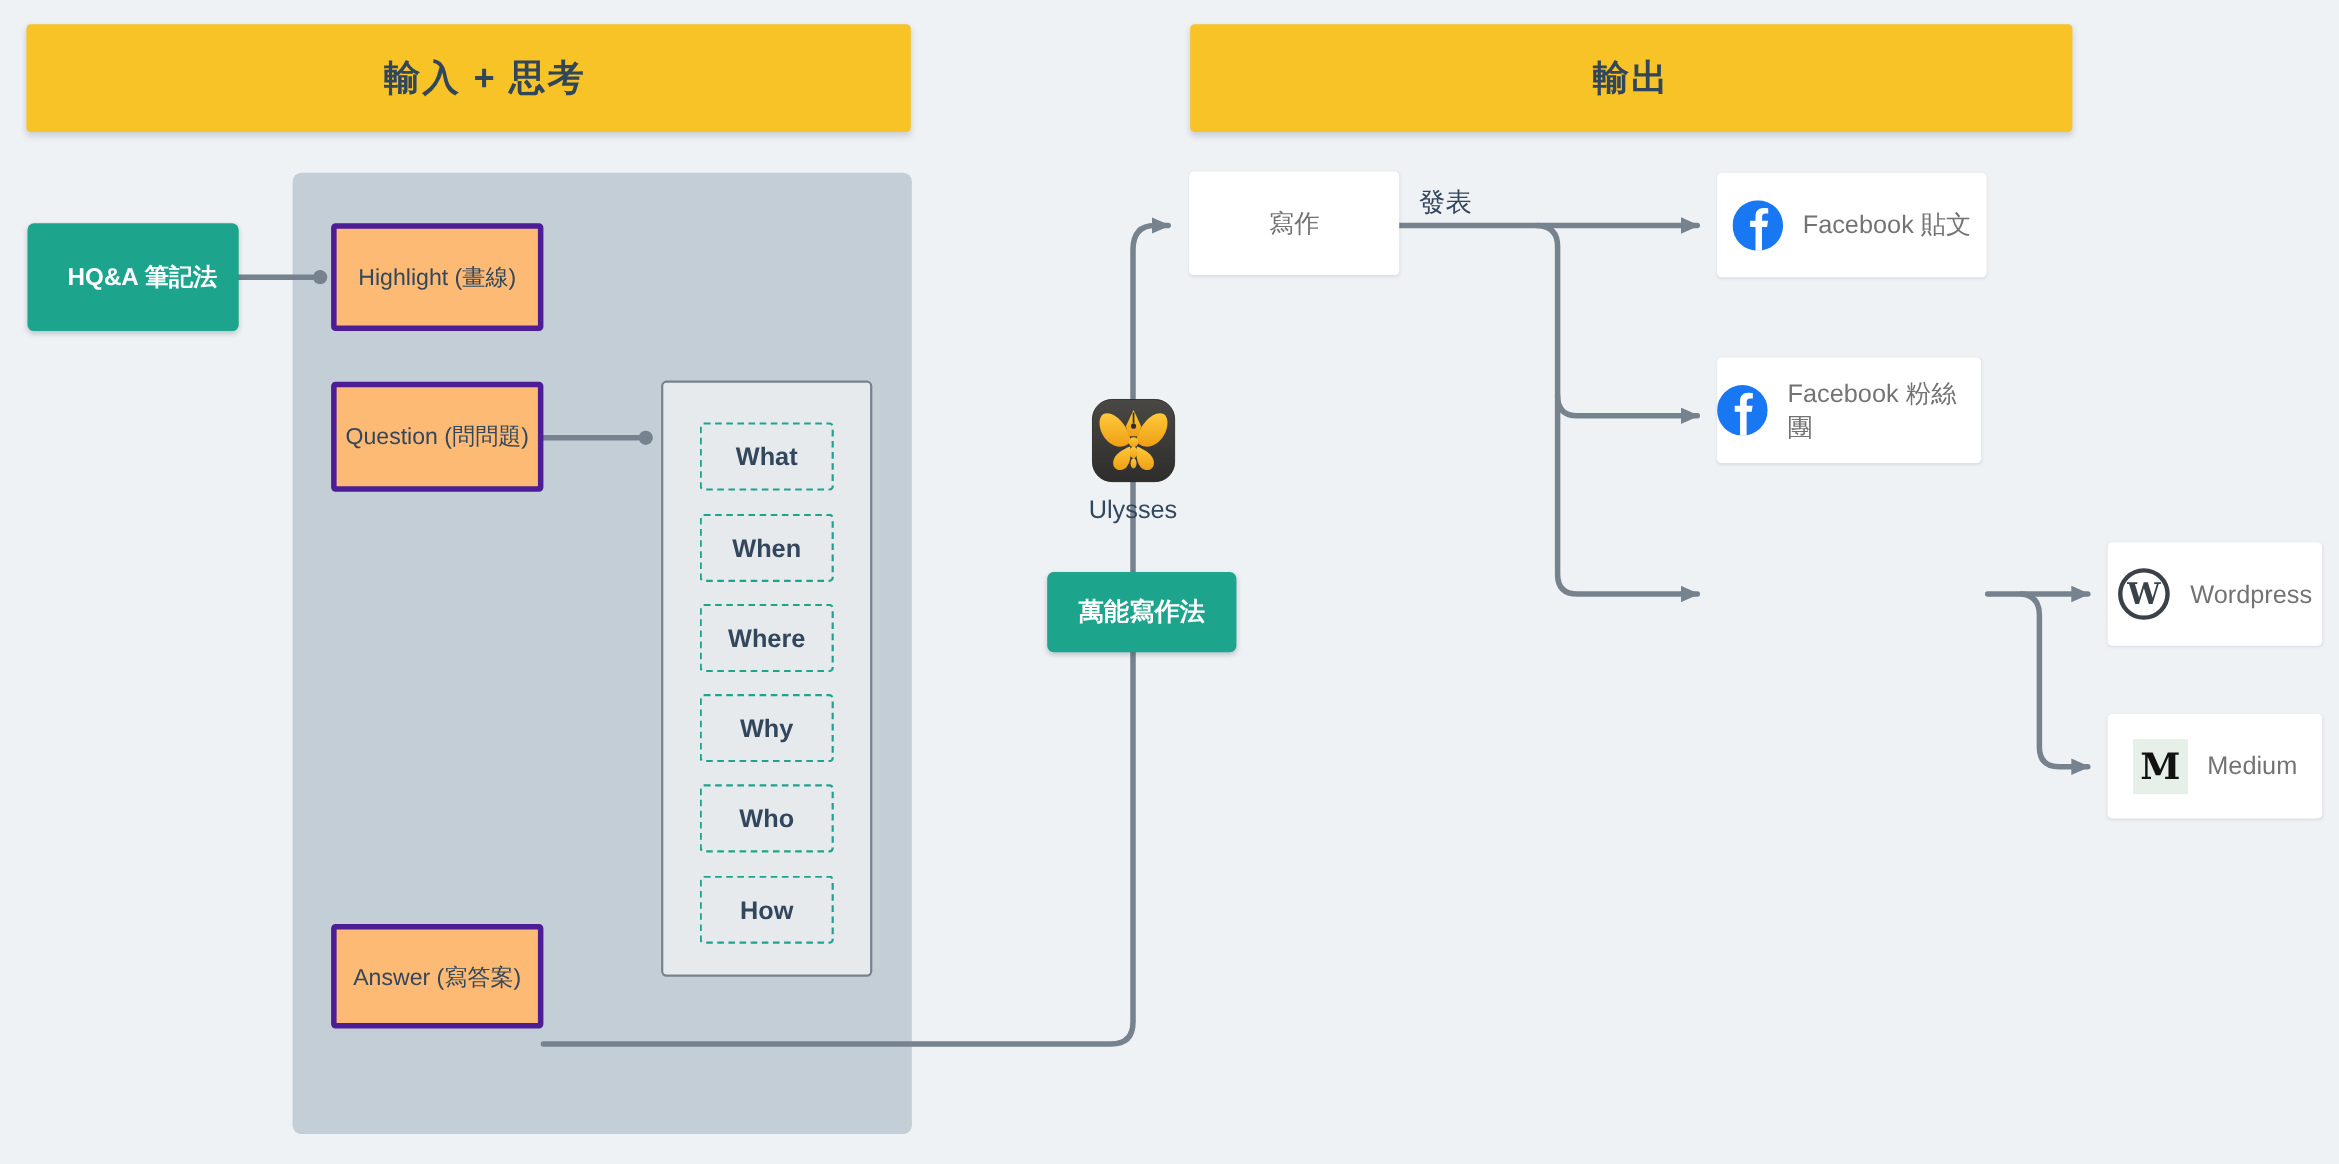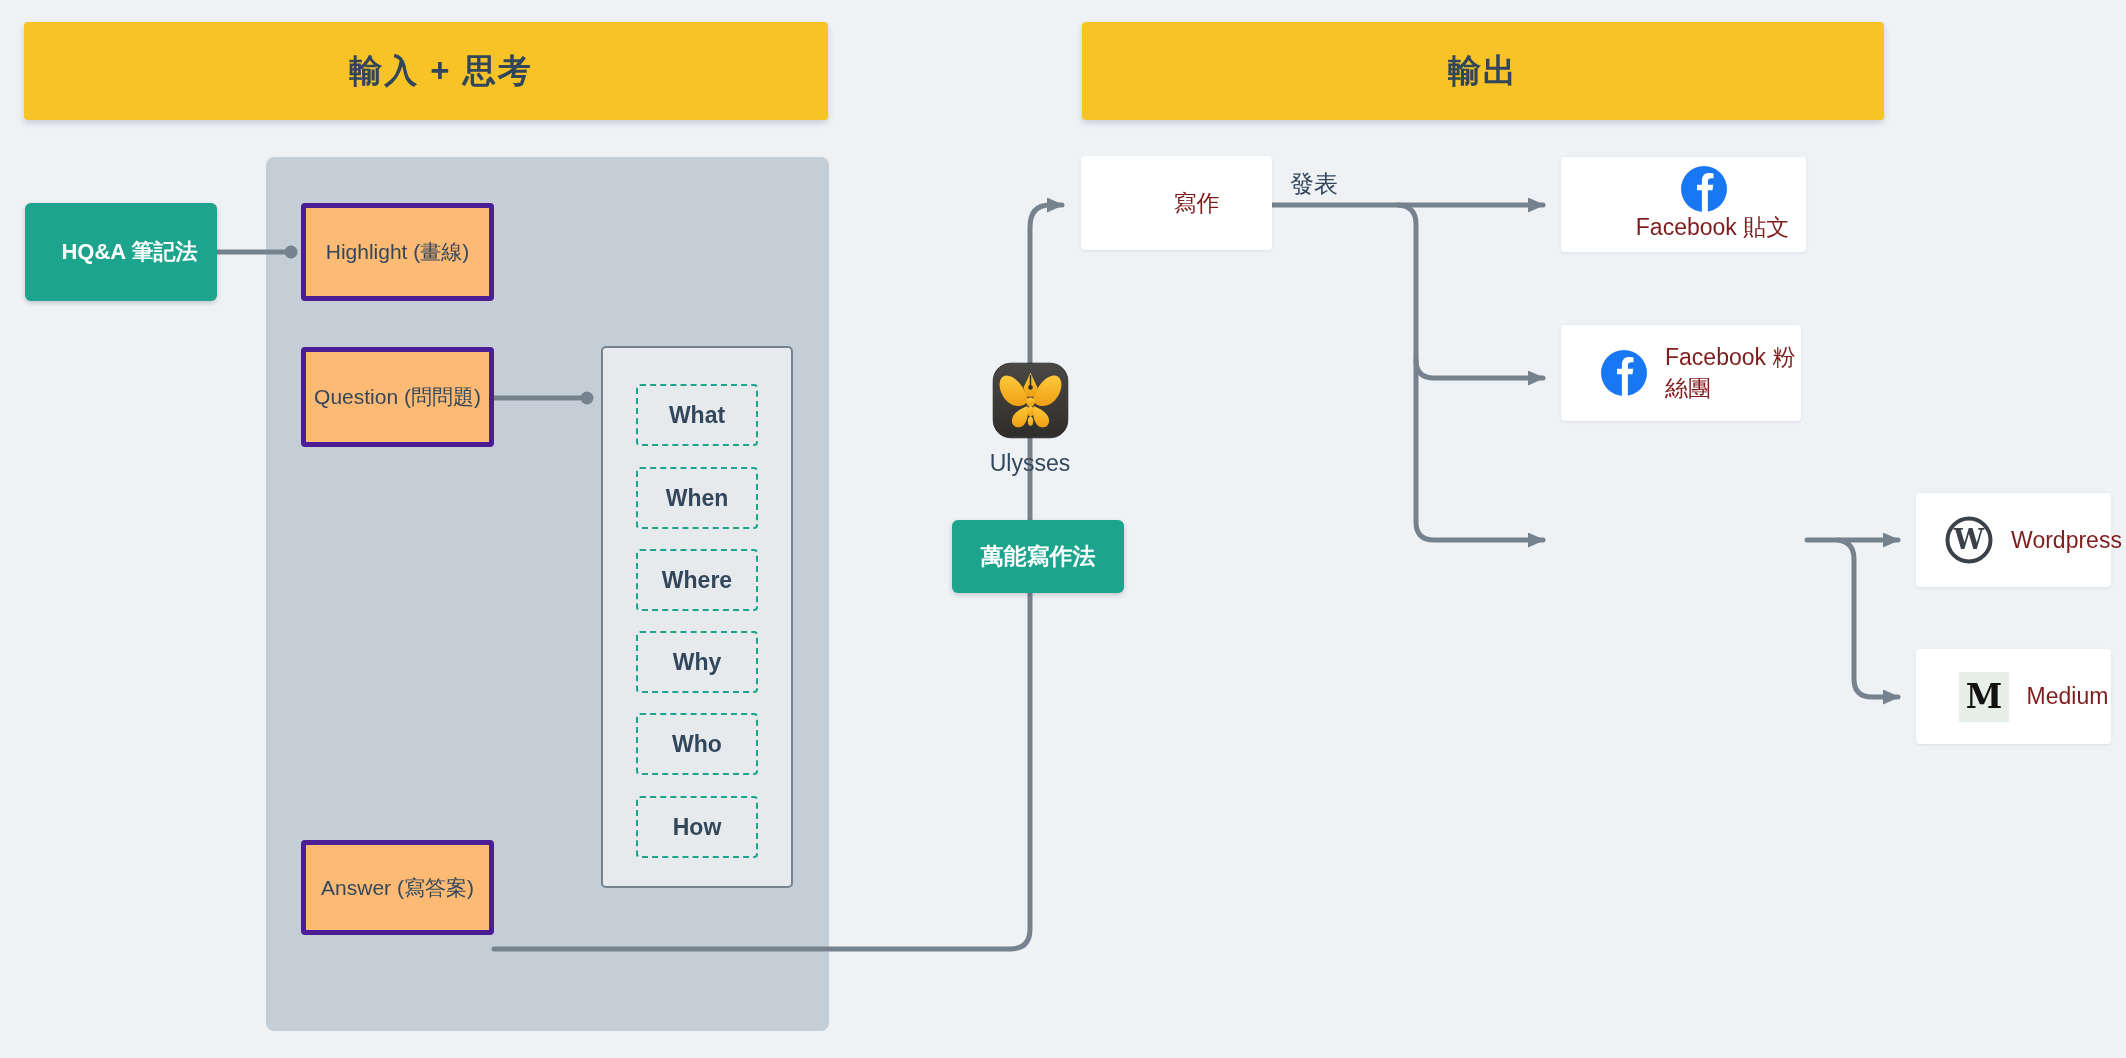--- a/index.html
+++ b/index.html
@@ -9,22 +9,22 @@
   .banner{background:#F7C327;border-radius:4px;display:flex;align-items:center;justify-content:center;
           font-size:33px;font-weight:bold;color:#32465A;letter-spacing:2px;
           box-shadow:0 3px 6px rgba(25,45,65,.18);z-index:2;}
   .panel-gray{background:#C4CED6;border-radius:8px;}
   .panel-inner{background:#E6EAED;border:2px solid #76828E;border-radius:5px;}
   .node{display:flex;align-items:center;justify-content:center;z-index:2;}
   .node-teal{background:#1CA48D;border-radius:6px;color:#FFFFFF;font-weight:bold;font-size:22px;
              box-shadow:0 2px 5px rgba(25,45,65,.22);}
   .node-mint{background:#fdba74;border:5px solid #4c1d95;border-radius:4px;font-size:21px;color:#33475C;}
   .node-dashed{border:2px dashed #1CA48D;border-radius:4px;font-size:23px;font-weight:bold;color:#33475C;background:transparent;}
-  .node-white{background:#FFFFFF;border-radius:4px;font-size:23px;color:#7f1d1d;
-              box-shadow:0 1px 3px rgba(25,45,65,.10);padding-left:40px;}
+  .node-white{background:#FFFFFF;border-radius:4px;font-size:23px;color:#737373;
+              box-shadow:0 1px 3px rgba(25,45,65,.10);}
   .node-white .lbl{margin-left:18px;}
   .edge-label{font-size:24px;color:#33475C;z-index:3;}
   .app-label{font-size:23px;color:#33475C;text-align:center;z-index:2;}
   svg.wires{position:absolute;left:0;top:0;z-index:1;pointer-events:none;}
   .icon-wrap{display:flex;align-items:center;justify-content:center;}
 </style>
 </head>
 <body>
 
 <div class="canvas">
@@ -98,21 +98,21 @@
     </svg>
   </div>
   <div class="abs app-label" style="left:955px;top:450px;width:150px;">Ulysses</div>
 
   <div class="abs node node-teal" style="left:952px;top:520px;width:172px;height:73px;font-size:23px;">萬能寫作法</div>
 
   <div class="abs node node-white" style="left:1081px;top:156px;width:191px;height:94px;">寫作</div>
 
   <div class="abs edge-label" style="left:1290px;top:168px;">發表</div>
 
-  <div class="abs node node-white" style="left:1561px;top:157px;width:245px;height:95px;flex-direction:column;">
+  <div class="abs node node-white" style="left:1561px;top:157px;width:245px;height:95px;">
     <span class="icon-wrap">
       <svg width="46" height="46" viewBox="0 0 48 48">
         <circle cx="24" cy="24" r="24" fill="#1877F2"></circle>
         <path fill="#FFFFFF" d="M32.8,25.4l0.9-5.8h-5.6v-3.8c0-1.6,0.8-3.1,3.3-3.1h2.5V7.8c0,0-2.3-0.4-4.5-0.4 c-4.6,0-7.6,2.8-7.6,7.8v4.4h-5.1v5.8h5.1V48c1,0.2,2.1,0.2,3.1,0.2s2.1-0.1,3.1-0.2V25.4H32.8z"></path>
       </svg>
     </span>
     <span class="lbl">Facebook 貼文</span>
   </div>
 
   <div class="abs node node-white" style="left:1561px;top:325px;width:240px;height:96px;">

